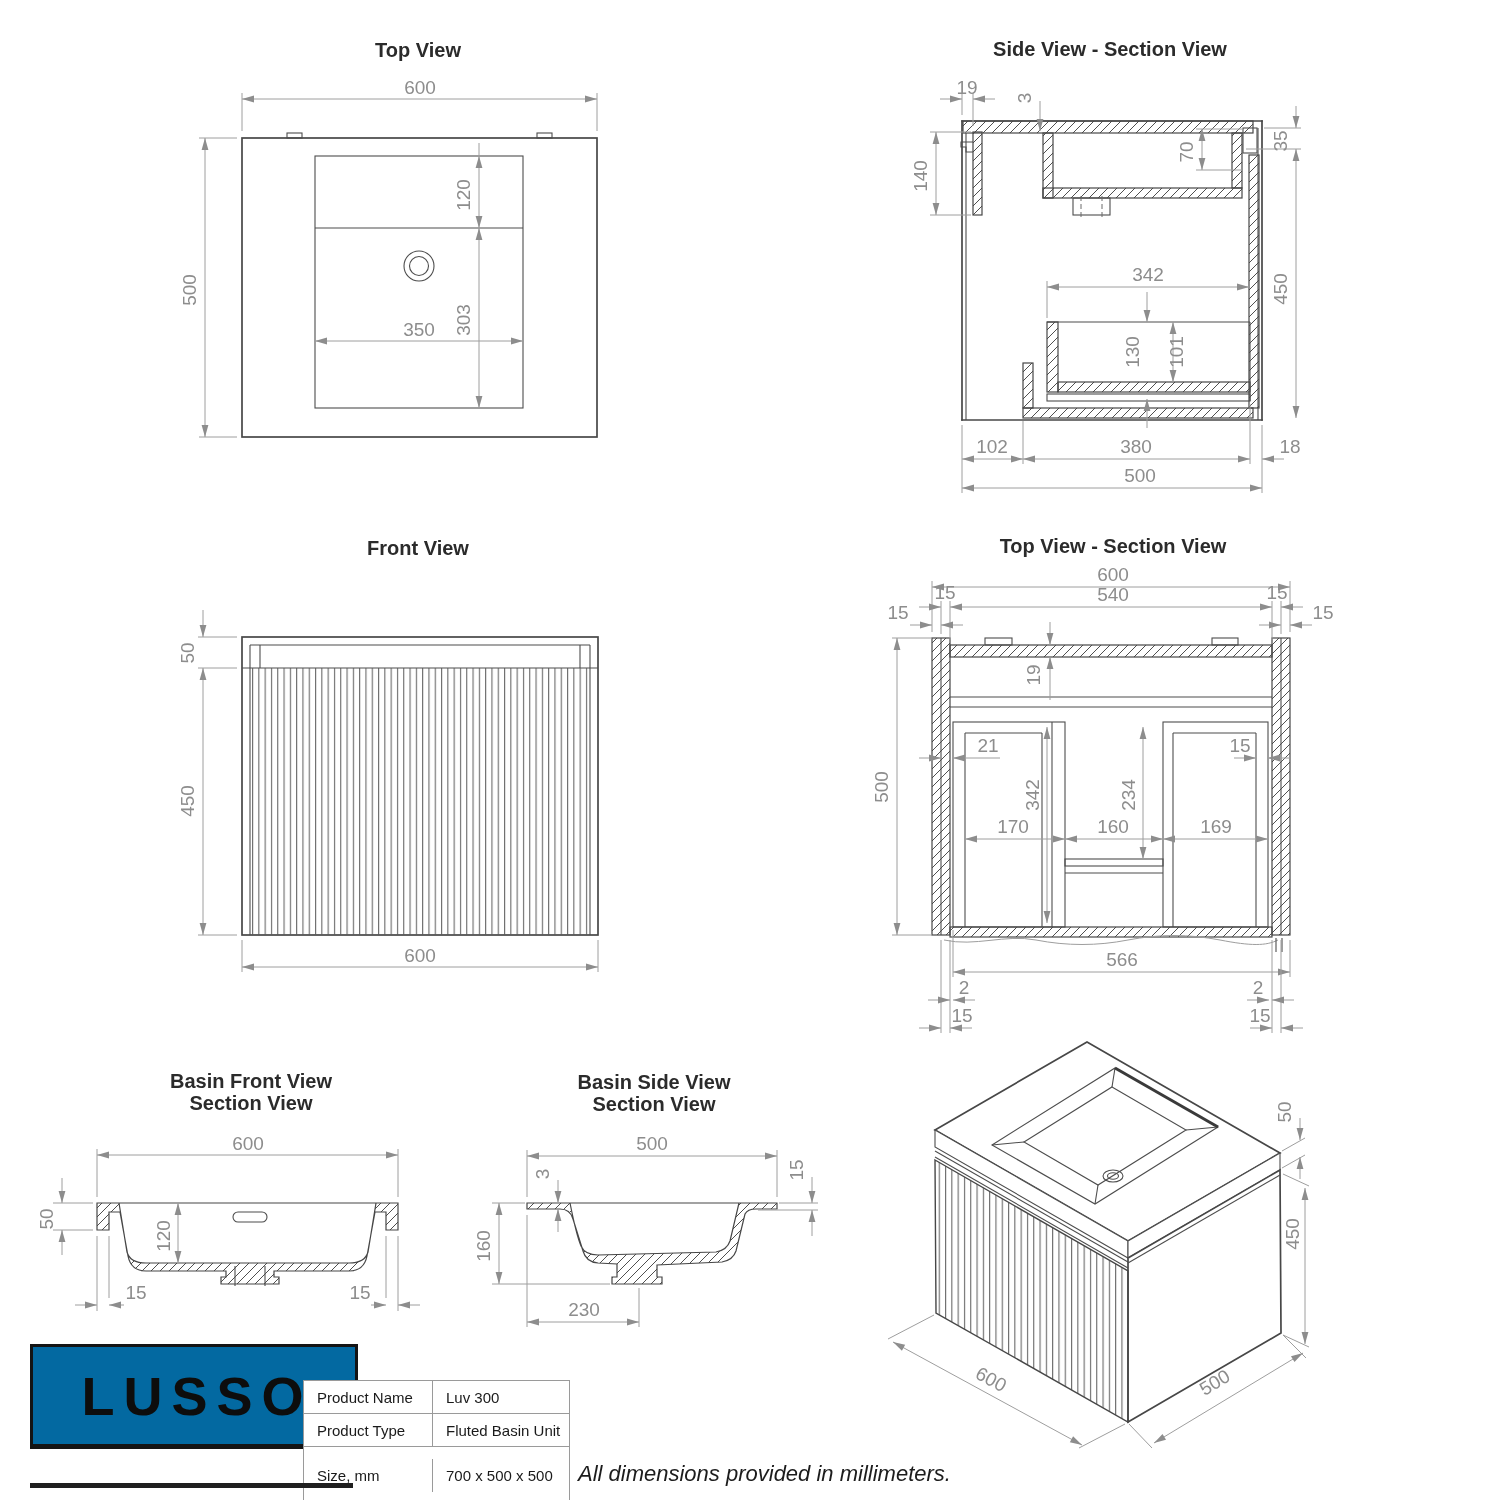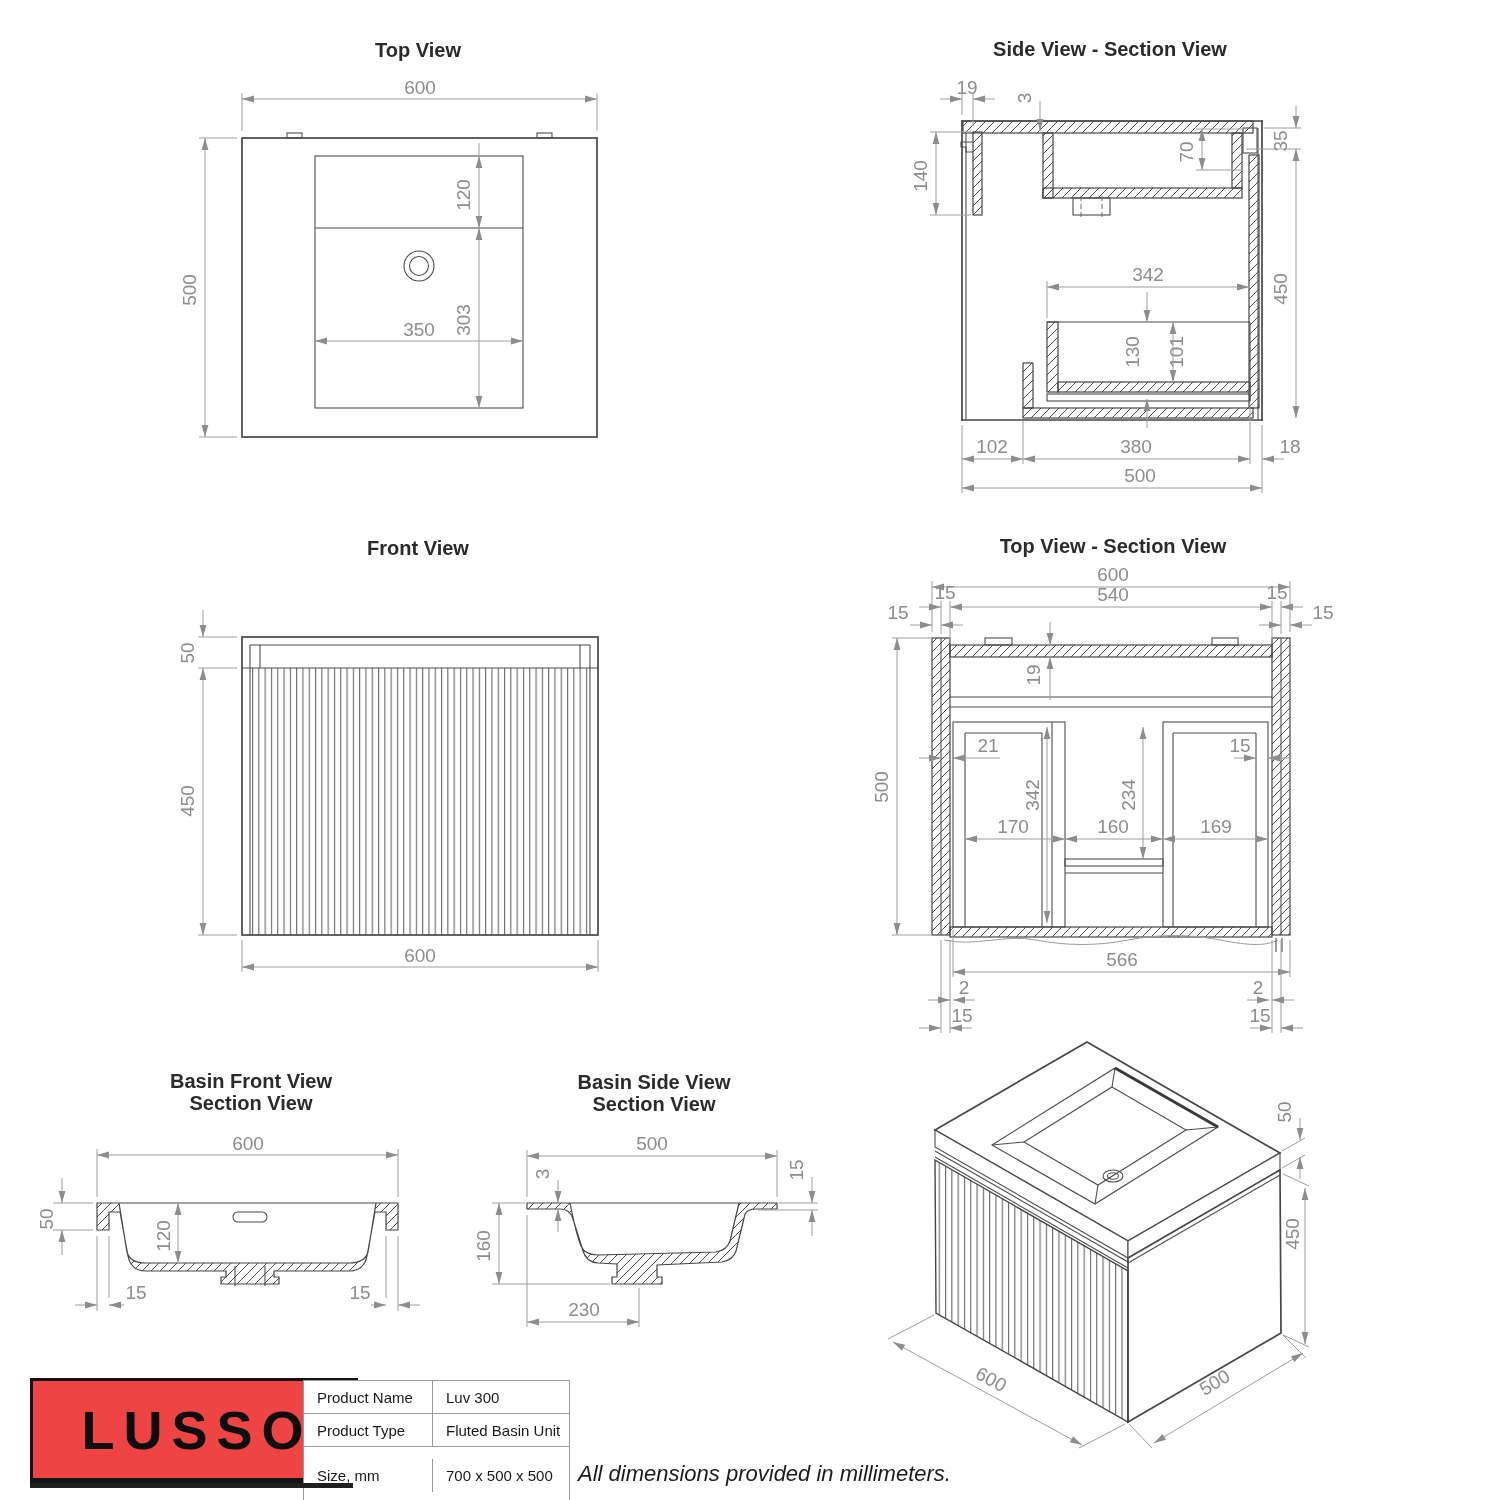--- a/index.html
+++ b/index.html
@@ -8,23 +8,23 @@
   svg { position:absolute; left:0; top:0; }
   svg text { font-family:"Liberation Sans",sans-serif; }
   .vt   { font-size:20px; fill:#2b2b2b; font-weight:bold; text-anchor:middle; }
   .dimt { font-size:19px; fill:#8d8d8d; text-anchor:middle; font-weight:normal; }
   .ol  { stroke:#474747; stroke-width:1.7; fill:none; stroke-linecap:square; }
   .il  { stroke:#4d4d4d; stroke-width:1.1; fill:none; }
   .hat { fill:url(#hatch); stroke:#474747; stroke-width:1.2; }
   .dim { stroke:#9e9e9e; stroke-width:1; fill:none; }
   .dsh { stroke:#6a6a6a; stroke-width:1; stroke-dasharray:5 3; fill:none; }
   .wht { fill:#ffffff; }
-  .tb-logo { position:absolute; left:30px; top:1378px; width:328px; height:105px;
+  .tb-logo { position:absolute; left:30px; top:1344px; width:328px; height:105px;
              border:3px solid #141414; border-bottom-width:5px; box-sizing:border-box;
-             display:flex; align-items:center; justify-content:center; background:#ef4444; }
+             display:flex; align-items:center; justify-content:center; background:#0369a1; }
   .tb-logo span { font-size:54px; font-weight:bold; letter-spacing:9px; color:#0d0d0d; padding-left:6px; }
   .tb-grid { position:absolute; left:303px; top:1380px; width:267px; height:123px;
              border:1px solid #9a9a9a; box-sizing:border-box; background:#fff; }
   .tb-row { display:flex; height:33px; box-sizing:border-box; border-bottom:1px solid #9a9a9a; }
   .tb-row:last-child { border-bottom:none;margin-top:12px; }
   .tb-label { width:129px; box-sizing:border-box; border-right:1px solid #9a9a9a;
               font-size:15px; color:#1a1a1a; display:flex; align-items:center; padding-left:13px; }
   .tb-value { flex:1; font-size:15px; color:#1a1a1a; display:flex; align-items:center; padding-left:13px; }
   .note { position:absolute; left:578px; top:1461px; font-size:22px; font-style:italic; color:#1c1c1c; }
   .crop-line { position:absolute; left:30px; top:1483px; width:323px; height:5px; background:#1f1f1f; }

